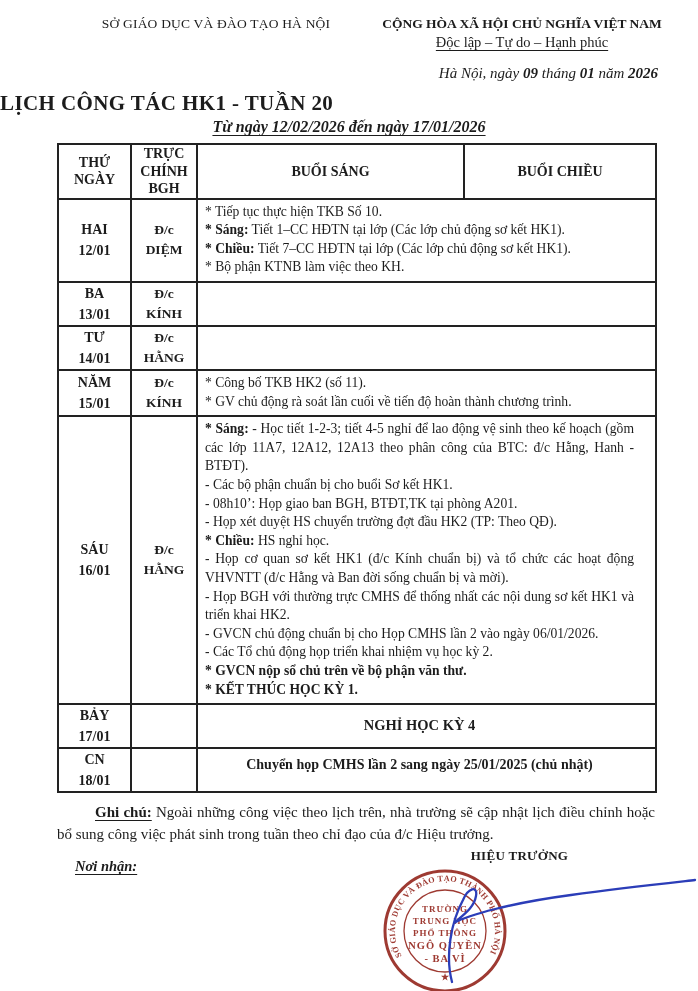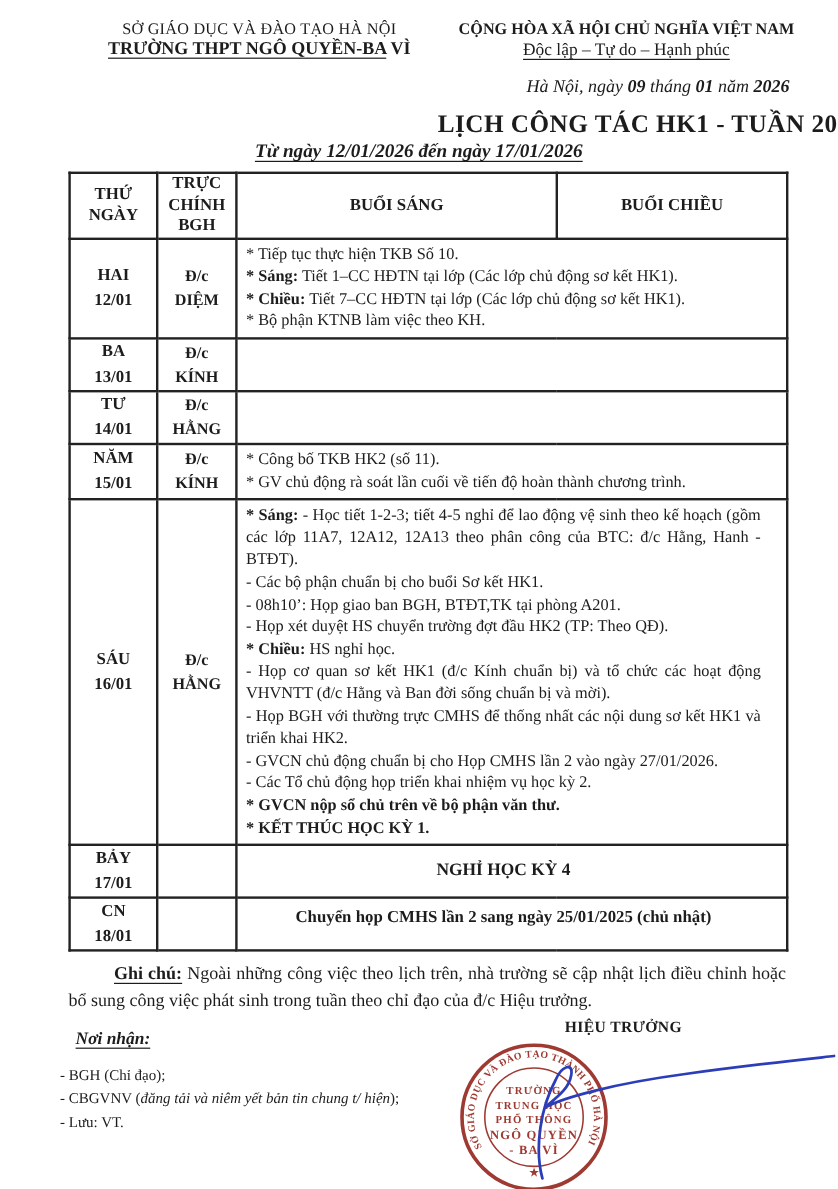--- a/index.html
+++ b/index.html
@@ -16,21 +16,21 @@
   .top { display:flex; padding-top:16px;padding-left:48px; }
   .hdr-left { width:330px; text-align:center; padding-left:28px; }
   .hdr-right { width:368px; text-align:center; padding-right:10px; }
   .hdr-left .l1 { font-size:13.5px; letter-spacing:.2px; }
   .hdr-left .l2 { font-size:15px; font-weight:bold; margin-top:1px; }
   .hdr-right .l1 { font-size:13.5px; font-weight:bold; }
   .hdr-right .l2 { font-size:14.5px; font-weight:normal; margin-top:2px;
                    text-decoration:underline; text-underline-offset:3px; }
   .dateline { text-align:right; padding-right:40px; margin-top:14px;
               font-size:15px; font-style:italic; }
-  .title { text-align:right; margin-top:9px; font-size:21px; font-weight:bold; letter-spacing:.4px; }
+  .title { text-align:left; margin-top:9px; font-size:21px; font-weight:bold; letter-spacing:.4px; }
   .subtitle { text-align:center; margin-top:2px; font-size:16px; font-weight:bold; font-style:italic;
               text-decoration:underline; text-underline-offset:3px; }
 
   table.sched { border-collapse:collapse; table-layout:fixed; width:598px;
                 margin:7px 0 0 57px; }
   table.sched td { border:2px solid #222; vertical-align:middle; }
   td.hcell { text-align:center; font-weight:bold; font-size:14px; line-height:1.25;
              white-space:pre-line; }
   tr.hrow td { height:52px; }
   td.day  { text-align:center; font-weight:bold; font-size:14px; line-height:1.5; white-space:pre-line;border-radius:14px; }
@@ -43,50 +43,49 @@
   tr.ba td, tr.tu td { height:34px; }
   tr.nam td { height:40px; }
   tr.bay td { height:40px; }
   tr.cn td { height:40px; }
   tr.bay td.content { vertical-align:middle; font-size:14.5px; }
   tr.cn  td.content { vertical-align:top; padding-top:6px; font-size:14px; }
 
   .note { margin:9px 43px 0 57px; font-size:15px; line-height:1.42;
           text-align:justify; text-indent:38px; }
   .footer { position:relative; width:698px; height:185px; margin-top:3px; }
-  .recipients { position:absolute; left:50px; top:10px; }
+  .recipients { position:absolute; left:62px; top:10px; }
   .recipients .rtitle { font-size:14.5px; font-weight:bold; font-style:italic;
           text-decoration:underline; text-underline-offset:3px; margin-left:13px; }
   .recipients .rlist { margin-top:12px; font-size:12.5px; line-height:1.55; }
   .director-title { position:absolute; left:427px; top:0; width:185px; text-align:center;
           font-size:13px; font-weight:bold; letter-spacing:.3px; }
   .stampsig { position:absolute; left:366px; top:6px; }
   .stampsig .ring   { stroke:var(--stamp,#9e3a32); fill:none; }
   .stampsig .rtext  { fill:var(--stamp,#9e3a32); font-weight:bold; }
   .stampsig .sig    { stroke:var(--sig,#2b3db8); fill:none; stroke-linecap:round; }
   .director-name { position:absolute; left:448px; top:118px; width:140px; text-align:center;
           font-size:17px; font-weight:bold; }
 </style>
 </head>
 <body style="--ink: #1c1c1c; --stamp: #9e3a32; --sig: #2b3db8;">
 
 <div class="top">
   <div class="hdr-left">
     <div class="l1">SỞ GIÁO DỤC VÀ ĐÀO TẠO HÀ NỘI</div>
-    <div class="l2"><span class="b u">TRƯỜNG THPT NGÔ QUYỀN-BA</span><span class="b"> VÌ</span></div>
   </div>
   <div class="hdr-right">
     <div class="l1">CỘNG HÒA XÃ HỘI CHỦ NGHĨA VIỆT NAM</div>
     <div class="l2">Độc lập – Tự do – Hạnh phúc</div>
   </div>
 </div>
 
 <div class="dateline"><span class="i">Hà Nội, ngày </span><span class="b i">09</span><span class="i"> tháng </span><span class="b i">01</span><span class="i"> năm </span><span class="b i">2026</span></div>
 <div class="title">LỊCH CÔNG TÁC HK1 - TUẦN 20</div>
-<div class="subtitle">Từ ngày 12/01/2026 đến ngày 17/01/2026</div>
+<div class="subtitle">Từ ngày 12/02/2026 đến ngày 17/01/2026</div>
 
 <table class="sched">
   <colgroup>
       <col style="width:73px">
       <col style="width:66px">
       <col style="width:267px">
       <col style="width:192px">
     </colgroup>
   <tbody>
       <tr class="hrow">
@@ -140,21 +139,21 @@
     <td class="duty">Đ/c
 HẰNG</td>
     <td class="content" colspan="2">
           <div class="para just"><span class="b">* Sáng:</span><span> - Học tiết 1-2-3; tiết 4-5 nghỉ để lao động vệ sinh theo kế hoạch (gồm các lớp 11A7, 12A12, 12A13 theo phân công của BTC: đ/c Hằng, Hanh -BTĐT).</span></div>
           <div class="para"><span>- Các bộ phận chuẩn bị cho buổi Sơ kết HK1.</span></div>
           <div class="para"><span>- 08h10’: Họp giao ban BGH, BTĐT,TK tại phòng A201.</span></div>
           <div class="para"><span>- Họp xét duyệt HS chuyển trường đợt đầu HK2 (TP: Theo QĐ).</span></div>
           <div class="para"><span class="b">* Chiều:</span><span> HS nghỉ học.</span></div>
           <div class="para just"><span>- Họp cơ quan sơ kết HK1 (đ/c Kính chuẩn bị) và tổ chức các hoạt động VHVNTT (đ/c Hằng và Ban đời sống chuẩn bị và mời).</span></div>
           <div class="para just"><span>- Họp BGH với thường trực CMHS để thống nhất các nội dung sơ kết HK1 và triển khai HK2.</span></div>
-          <div class="para"><span>- GVCN chủ động chuẩn bị cho Họp CMHS lần 2 vào ngày 27/01/2026.</span></div>
+          <div class="para"><span>- GVCN chủ động chuẩn bị cho Họp CMHS lần 2 vào ngày 06/01/2026.</span></div>
           <div class="para"><span>- Các Tổ chủ động họp triển khai nhiệm vụ học kỳ 2.</span></div>
           <div class="para"><span class="b">* GVCN nộp sổ chủ trên về bộ phận văn thư.</span></div>
           <div class="para"><span class="b">* KẾT THÚC HỌC KỲ 1.</span></div>
         </td>
   </tr>
   <tr class="bay">
     <td class="day">BẢY
 17/01</td>
     <td class="duty"></td>
     <td class="content" colspan="2">
@@ -170,25 +169,20 @@
         </td>
   </tr>
 </tbody>
   </table>
 
 <div class="note"><span class="b u">Ghi chú:</span><span> Ngoài những công việc theo lịch trên, nhà trường sẽ cập nhật lịch điều chỉnh hoặc bổ sung công việc phát sinh trong tuần theo chỉ đạo của đ/c Hiệu trưởng.</span></div>
 
 <div class="footer">
   <div class="recipients">
     <div class="rtitle">Nơi nhận:</div>
-    <div class="rlist">
-        <div class="li"><span>- BGH (Chỉ đạo);</span></div>
-        <div class="li"><span>- CBGVNV (</span><span class="i">đăng tải và niêm yết bản tin chung t/ hiện</span><span>);</span></div>
-        <div class="li"><span>- Lưu: VT.</span></div>
-      </div>
   </div>
 
   <div class="director-title">HIỆU TRƯỞNG</div>
 
   <svg class="stampsig" width="332" height="172" viewBox="0 0 332 172">
     <g>
       <circle class="ring" cx="79" cy="77" r="60" stroke-width="3"></circle>
       <circle class="ring" cx="79" cy="77" r="41" stroke-width="1.3"></circle>
       <defs>
         <path id="ringPath" d="M 35.7 102 A 50 50 0 1 1 122.3 102" fill="none"></path>

